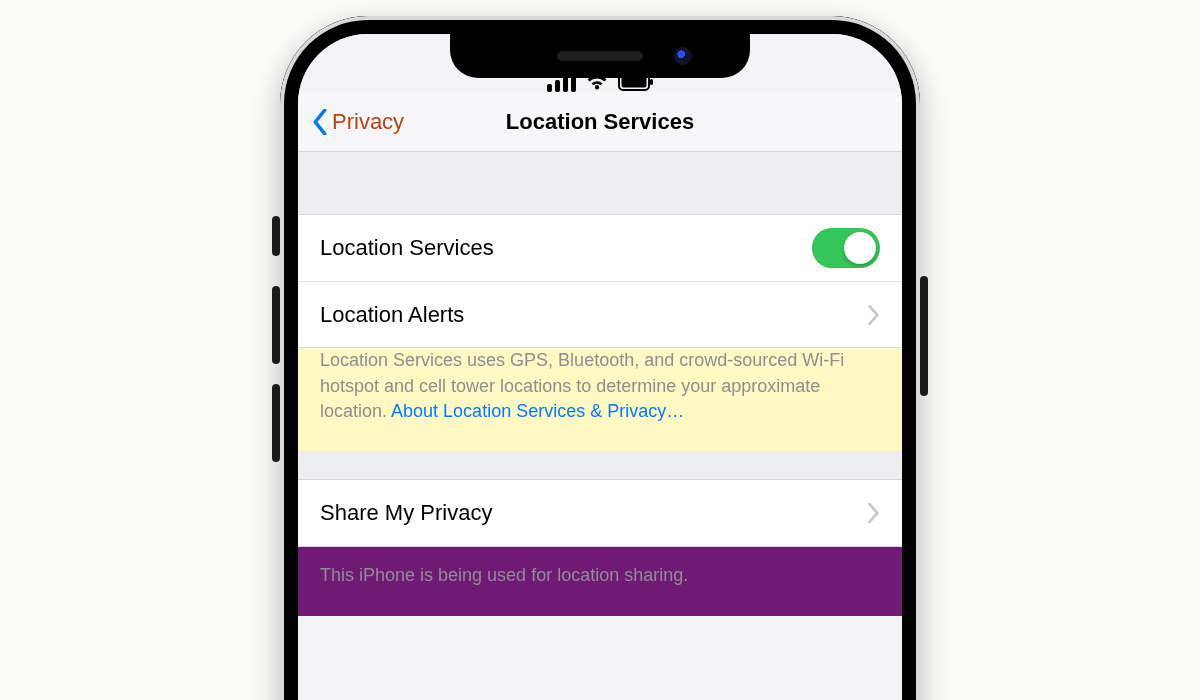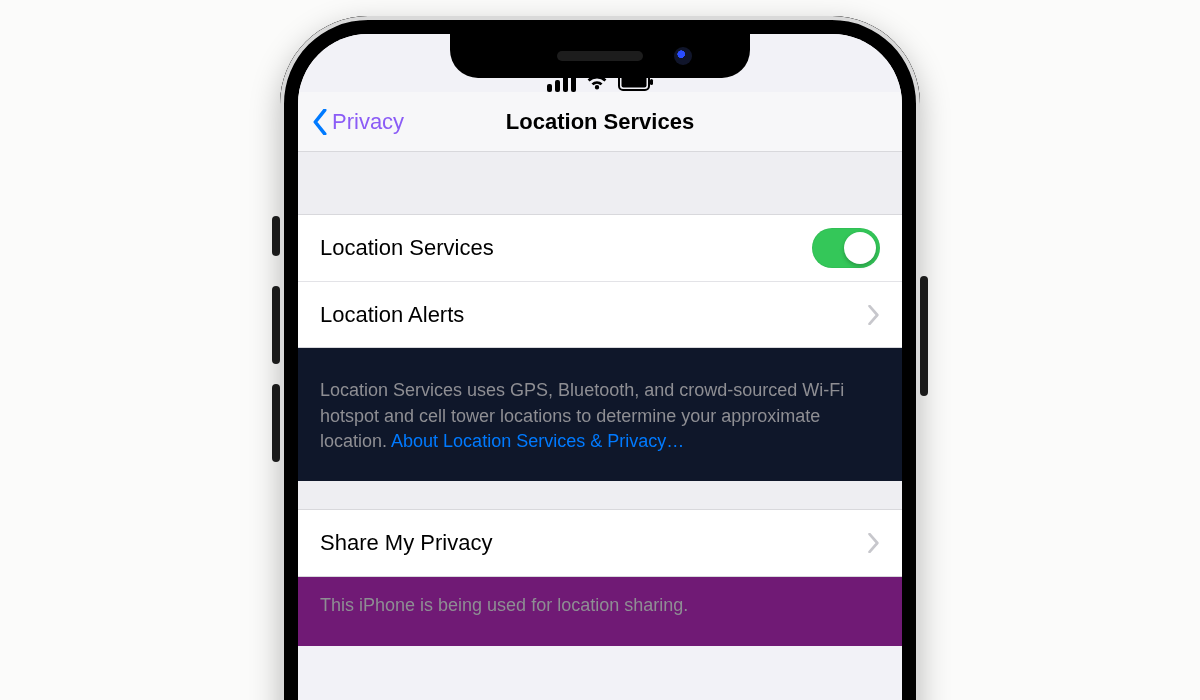--- a/index.html
+++ b/index.html
@@ -119,21 +119,21 @@
     color: #000;
   }
   .navbar .back {
     position: absolute;
     left: 14px;
     top: 0;
     bottom: 0;
     display: flex;
     align-items: center;
     gap: 4px;
-    color: #8b5cf6;
+    color: #c2410c;
     font-size: 22px;
     cursor: pointer;
   }
   .navbar .back svg { width: 16px; height: 26px; }
 
   .spacer-top { height: 62px; background:#eeeef2; }
 
   .group { background:#fff; border-top:1px solid #d8d8dc; border-bottom:1px solid #d8d8dc; }
   .row {
     display:flex; align-items:center; justify-content:space-between;
@@ -151,25 +151,25 @@
   .toggle::after {
     content:""; position:absolute; right:4px; top:4px;
     width:32px; height:32px; border-radius:50%;
     background:#fff; box-shadow: 0 2px 4px rgba(0,0,0,.25);
   }
 
   .chevron svg { width: 12px; height: 20px; }
   .chevron { color:#c7c7cc; display:flex; }
 
   .footer-text {
-    padding: 30px 22px 26px;
+    padding: 0 22px 26px;
     font-size: 18px;
     line-height: 1.42;
     color: #8e8e93;
-    background:#0f172a;
+    background:#fef9c3;
   }
   .footer-text a { color:#007aff; text-decoration:none; }
 
   .gap { height: 28px; background:#eeeef2; }
   .footer-2 {
     padding: 18px 22px 30px;
     font-size: 18px;
     color:#8e8e93;
     background:#701a75;
   }

